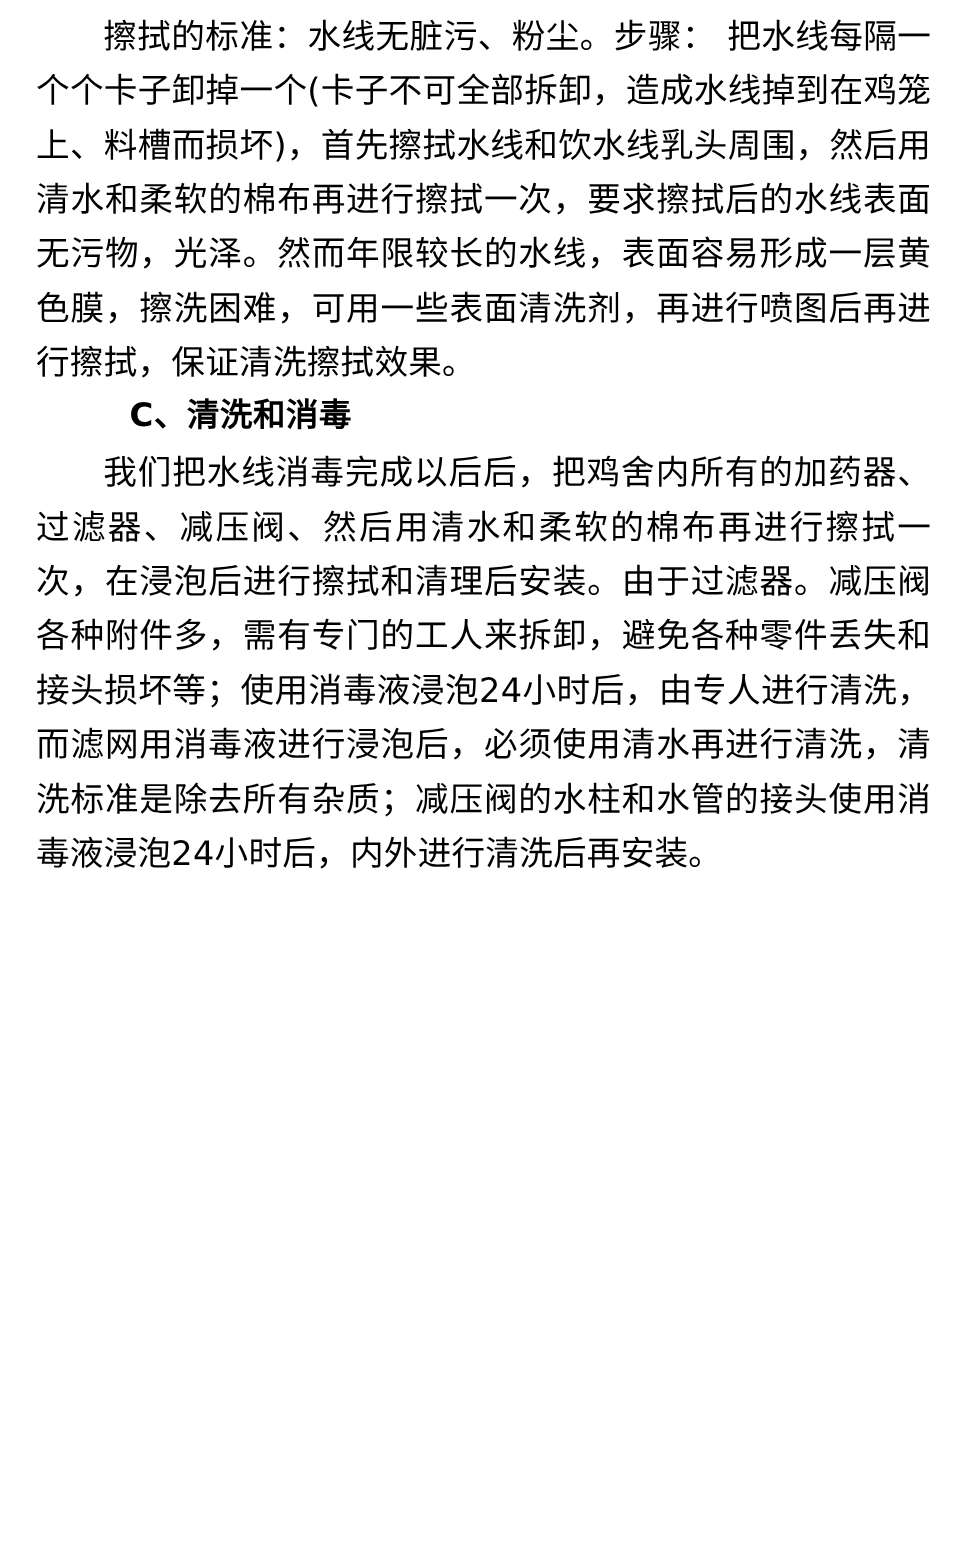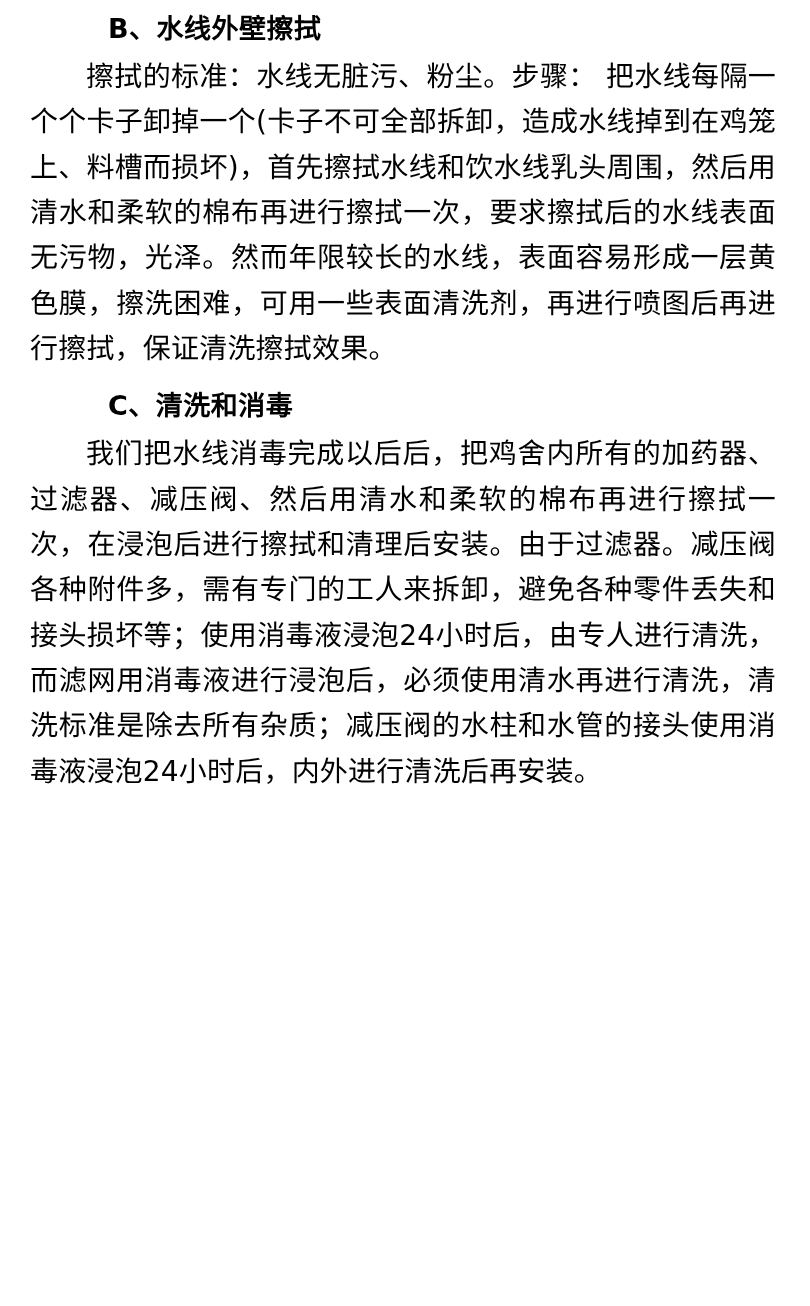--- a/index.html
+++ b/index.html
@@ -26,40 +26,38 @@
   }
   .heading {
     font-size: 27px;
     font-weight: bold;
     line-height: 1.55;
     margin: 0 0 4px 0;
     padding-left: 78px;
     letter-spacing: 0.5px;
   }
   .heading-c {
-    margin-top: 14px;
   }
   .para {
     font-size: 28px;
     line-height: 1.62;
     margin: 0;
     text-align: justify;
     text-justify: inter-ideograph;
     text-indent: 2em;
     letter-spacing: 0.2px;
     word-break: break-all;
   }
 </style>
 </head>
 <body>
 
 <div class="page">
 
   <section class="doc-section">
-    <h2 class="heading">B、水线外壁擦拭</h2>
     <p class="para">擦拭的标准：水线无脏污、粉尘。步骤： 把水线每隔一个个卡子卸掉一个(卡子不可全部拆卸，造成水线掉到在鸡笼上、料槽而损坏)，首先擦拭水线和饮水线乳头周围，然后用清水和柔软的棉布再进行擦拭一次，要求擦拭后的水线表面无污物，光泽。然而年限较长的水线，表面容易形成一层黄色膜，擦洗困难，可用一些表面清洗剂，再进行喷图后再进行擦拭，保证清洗擦拭效果。</p>
   </section>
 
   <section class="doc-section">
     <h2 class="heading heading-c">C、清洗和消毒</h2>
     <p class="para">我们把水线消毒完成以后后，把鸡舍内所有的加药器、过滤器、减压阀、然后用清水和柔软的棉布再进行擦拭一次，在浸泡后进行擦拭和清理后安装。由于过滤器。减压阀各种附件多，需有专门的工人来拆卸，避免各种零件丢失和接头损坏等；使用消毒液浸泡24小时后，由专人进行清洗，而滤网用消毒液进行浸泡后，必须使用清水再进行清洗，清洗标准是除去所有杂质；减压阀的水柱和水管的接头使用消毒液浸泡24小时后，内外进行清洗后再安装。</p>
   </section>
 
 </div>
 

